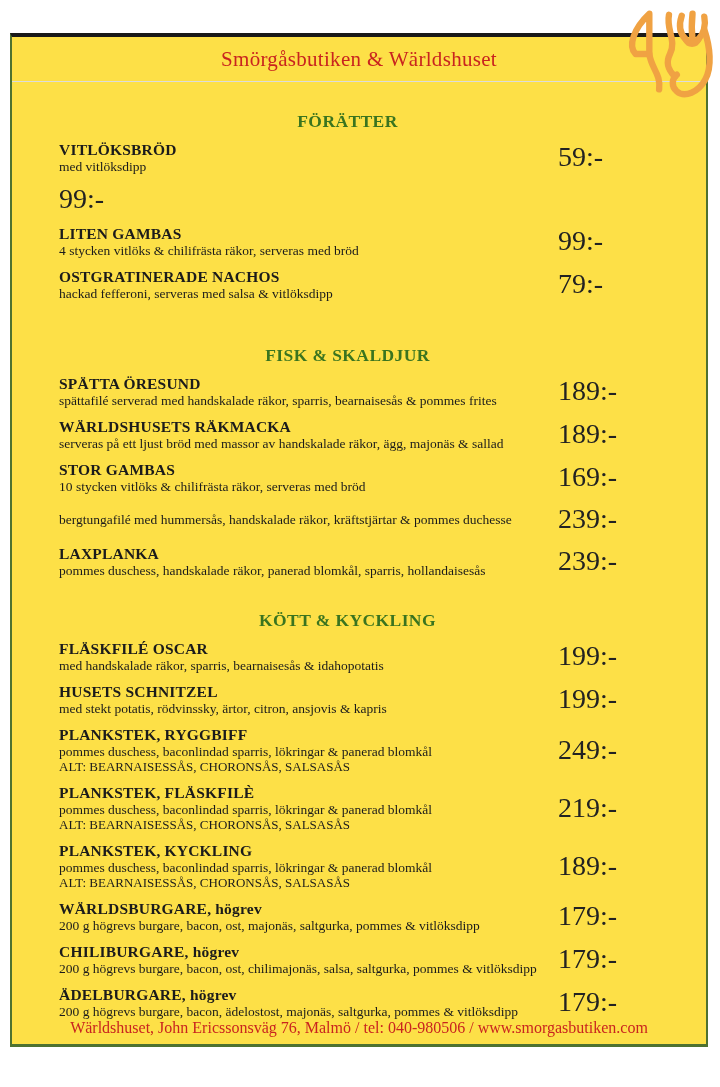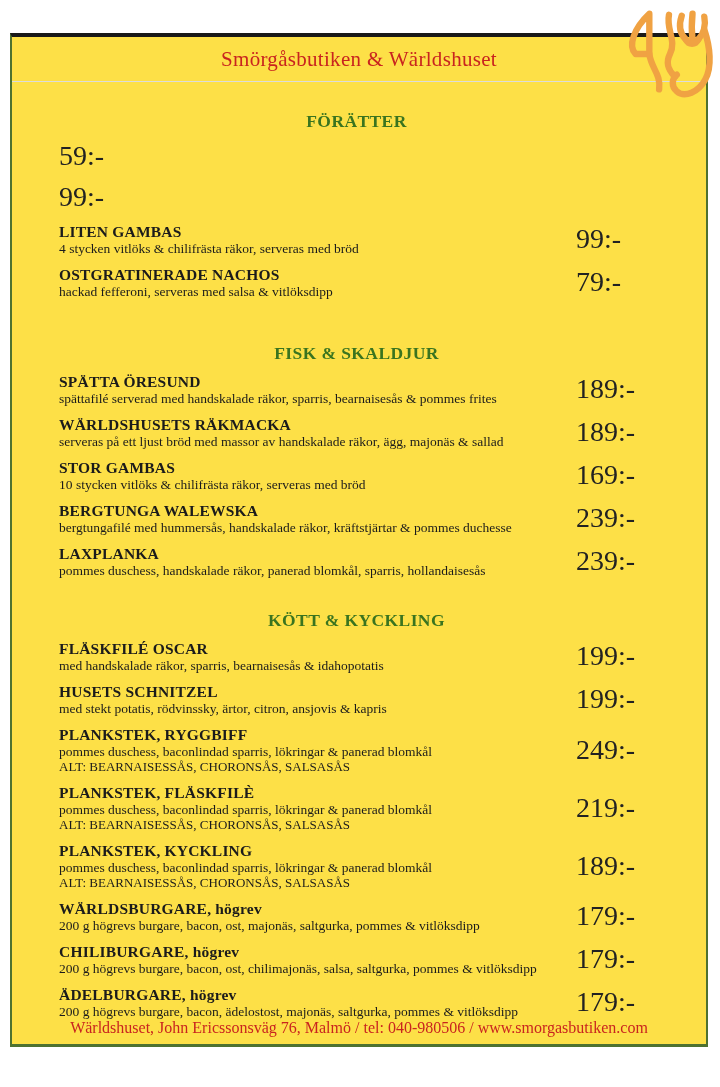--- a/index.html
+++ b/index.html
@@ -26,21 +26,21 @@
     height: 45px;
     display: flex; align-items: center; justify-content: center;
     border-bottom: 1px solid #dcdcdc;
   }
   .title {
     font-size: 21px;
     color: #c9241f;
     letter-spacing: 0.3px;
   }
   .content {
-    padding: 0 52px 0 47px;
+    padding: 0 70px 0 47px;
   }
   .section-title {
     text-align: center;
     color: #3a741f;
     font-weight: bold;
     font-size: 17.5px;
     letter-spacing: 0.4px;
     margin-bottom: 8px;
   }
   .section-1 { margin-top: 29px; }
@@ -108,20 +108,24 @@
     <div class="header">
       <div class="title">Smörgåsbutiken &amp; Wärldshuset</div>
     </div>
 
     <div class="content">
 
       <div class="section section-1">
         <div class="section-title">FÖRÄTTER</div>
 
         <div class="item">
+          <div class="item-text">
+            <div class="item-name">VITLÖKSBRÖD</div>
+            <div class="item-desc">med vitlöksdipp</div>
+          </div>
           <div class="item-price">59:-</div>
         </div>
 
         <div class="item">
           <div class="item-price">99:-</div>
         </div>
 
         <div class="item">
           <div class="item-text">
             <div class="item-name">LITEN GAMBAS</div>
@@ -161,21 +165,20 @@
         <div class="item">
           <div class="item-text">
             <div class="item-name">STOR GAMBAS</div>
             <div class="item-desc">10 stycken vitlöks &amp; chilifrästa räkor, serveras med bröd</div>
           </div>
           <div class="item-price">169:-</div>
         </div>
 
         <div class="item">
           <div class="item-text">
-            <div class="item-name">BERGTUNGA WALEWSKA</div>
             <div class="item-desc">bergtungafilé med hummersås, handskalade räkor, kräftstjärtar &amp; pommes duchesse</div>
           </div>
           <div class="item-price">239:-</div>
         </div>
 
         <div class="item">
           <div class="item-text">
             <div class="item-name">LAXPLANKA</div>
             <div class="item-desc">pommes duschess, handskalade räkor, panerad blomkål, sparris, hollandaisesås</div>
           </div>

